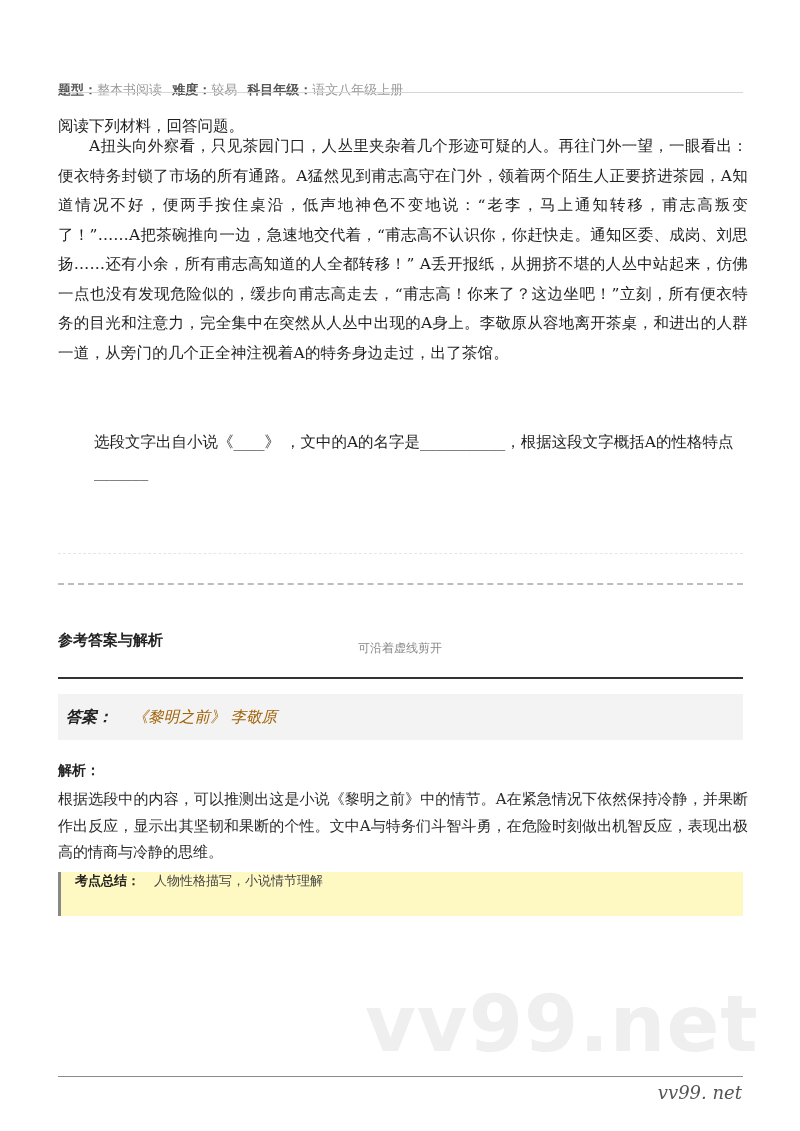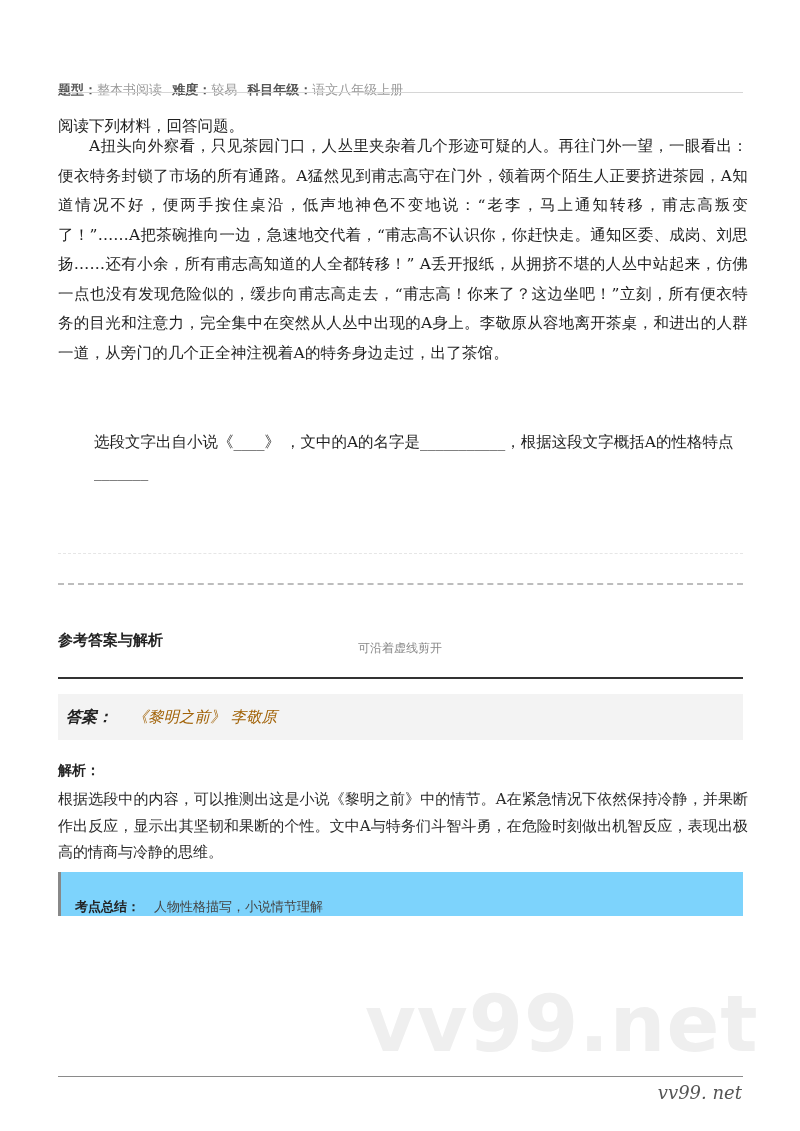--- a/index.html
+++ b/index.html
@@ -29,21 +29,21 @@
     .answer-title { position: absolute; left: 58px; top: 631px; font-size: 15px; font-weight: bold; color: #222; font-family: "DejaVu Sans", "Liberation Sans", sans-serif; }
     .answer-rule { position: absolute; left: 58px; top: 677px; width: 685px; height: 2px; background: #333; }
 
     .answer-box { position: absolute; left: 58px; top: 694px; width: 685px; height: 46px; background: #f3f3f3; padding: 0 0 0 8px; display: flex; align-items: center; font-size: 15.5px; font-style: italic; }
     .answer-box .k { font-weight: bold; color: #222; font-family: "DejaVu Sans", "Liberation Sans", sans-serif; margin-right: 20px; }
     .answer-box .v { color: #a16207; }
 
     .analysis-label { position: absolute; left: 58px; top: 762px; font-size: 14px; font-weight: bold; color: #222; font-family: "DejaVu Sans", "Liberation Sans", sans-serif; }
     .analysis-text { position: absolute; left: 58px; top: 786px; width: 690px; font-size: 15px; line-height: 26.5px; color: #2a2a2a; text-align: justify; }
 
-    .summary-box { position: absolute; left: 58px; top: 872px; width: 685px; height: 44px; background: #7dd3fc; border-left: 3px solid #888; display: flex; align-items: flex-end; padding-left: 14px; font-size: 13px; }
+    .summary-box { position: absolute; left: 58px; top: 872px; width: 685px; height: 44px; background: #fef9c3; border-left: 3px solid #888; display: flex; align-items: flex-start; padding-left: 14px; font-size: 13px; }
     .summary-box .k { font-weight: bold; color: #222; font-family: "DejaVu Sans", "Liberation Sans", sans-serif; margin-right: 14px; }
     .summary-box .v { color: #444; }
 
     .watermark { position: absolute; left: 365px; top: 985px; font-size: 78px; font-weight: bold; color: #efefef; font-family: "DejaVu Sans", "Liberation Sans", sans-serif; letter-spacing: 1px; line-height: 1; }
 
     .footer-rule { position: absolute; left: 58px; top: 1076px; width: 685px; height: 1px; background: #8a8a8a; }
     .footer-site { position: absolute; right: 58px; top: 1082px; font-size: 18px; font-style: italic; color: #555; font-family: "DejaVu Serif", "Liberation Serif", serif; }
   </style>
 </head>
 <body>

